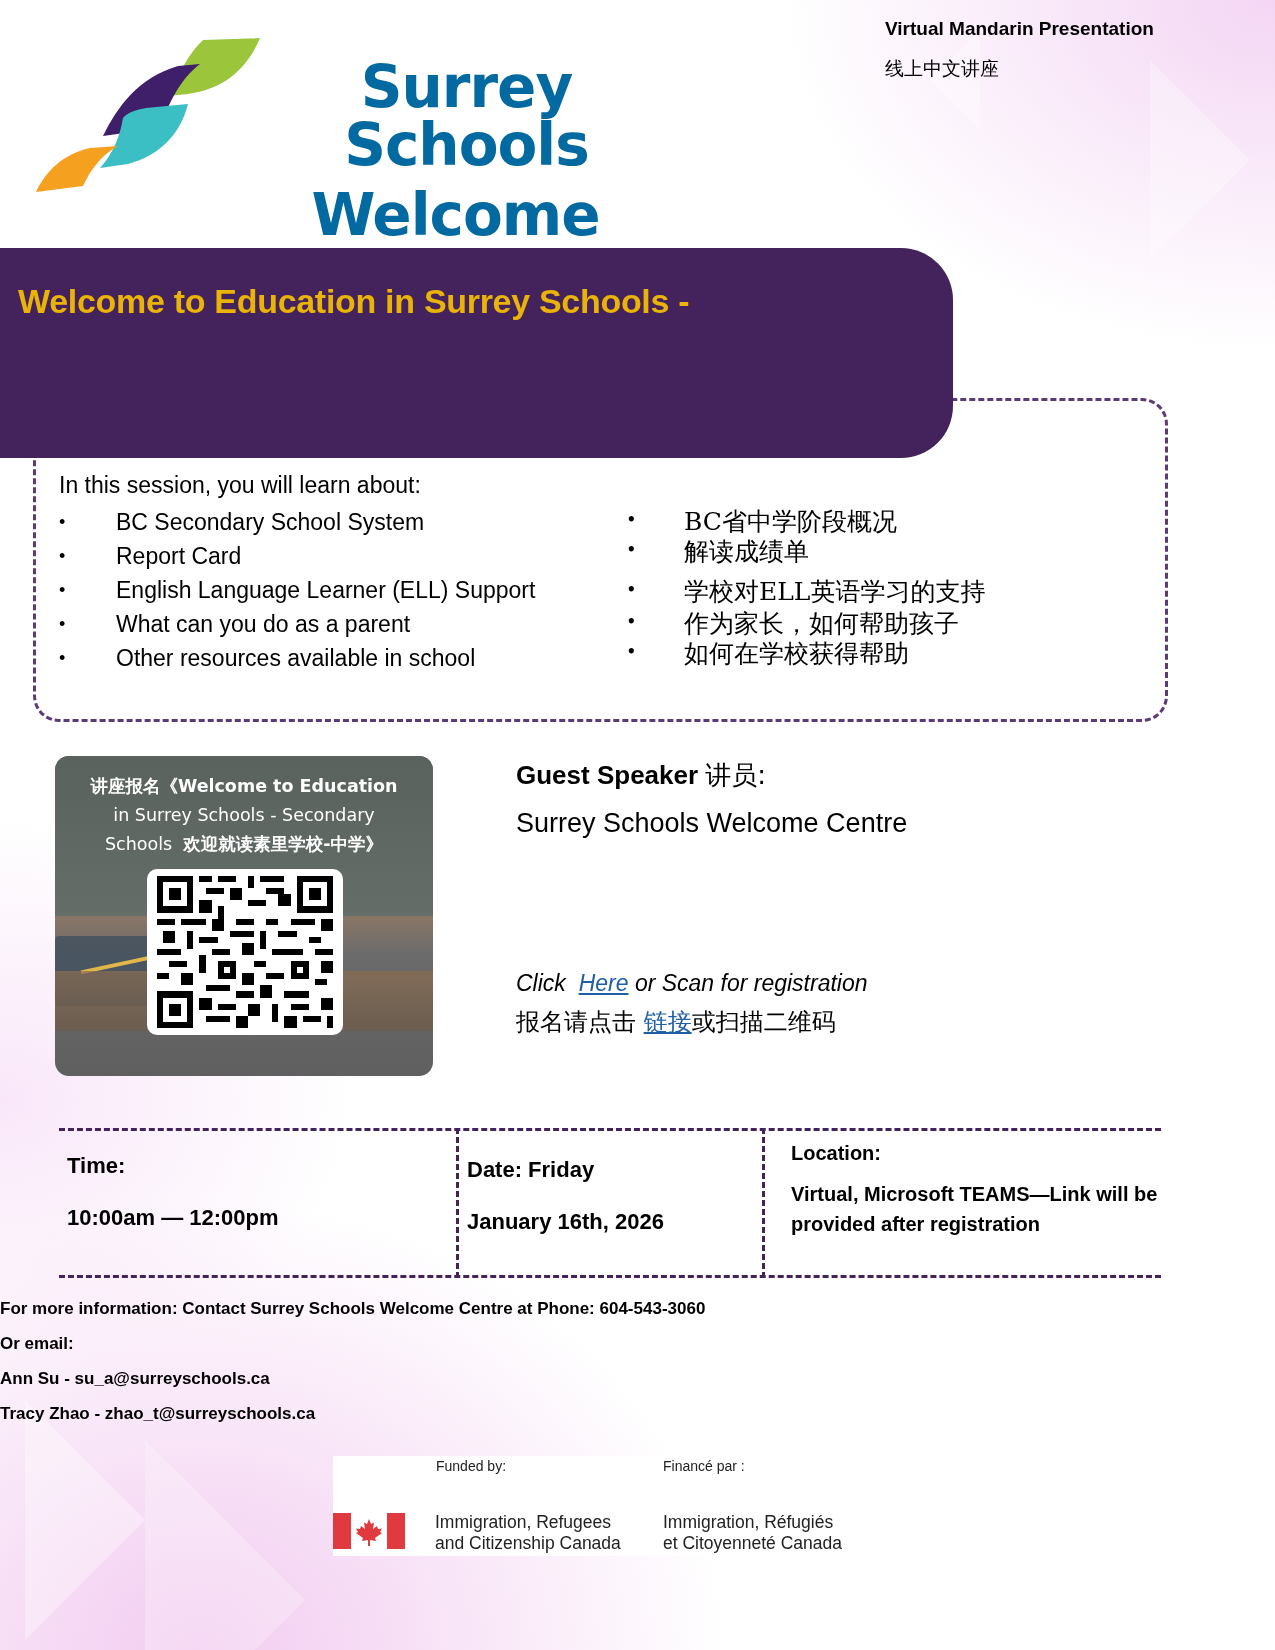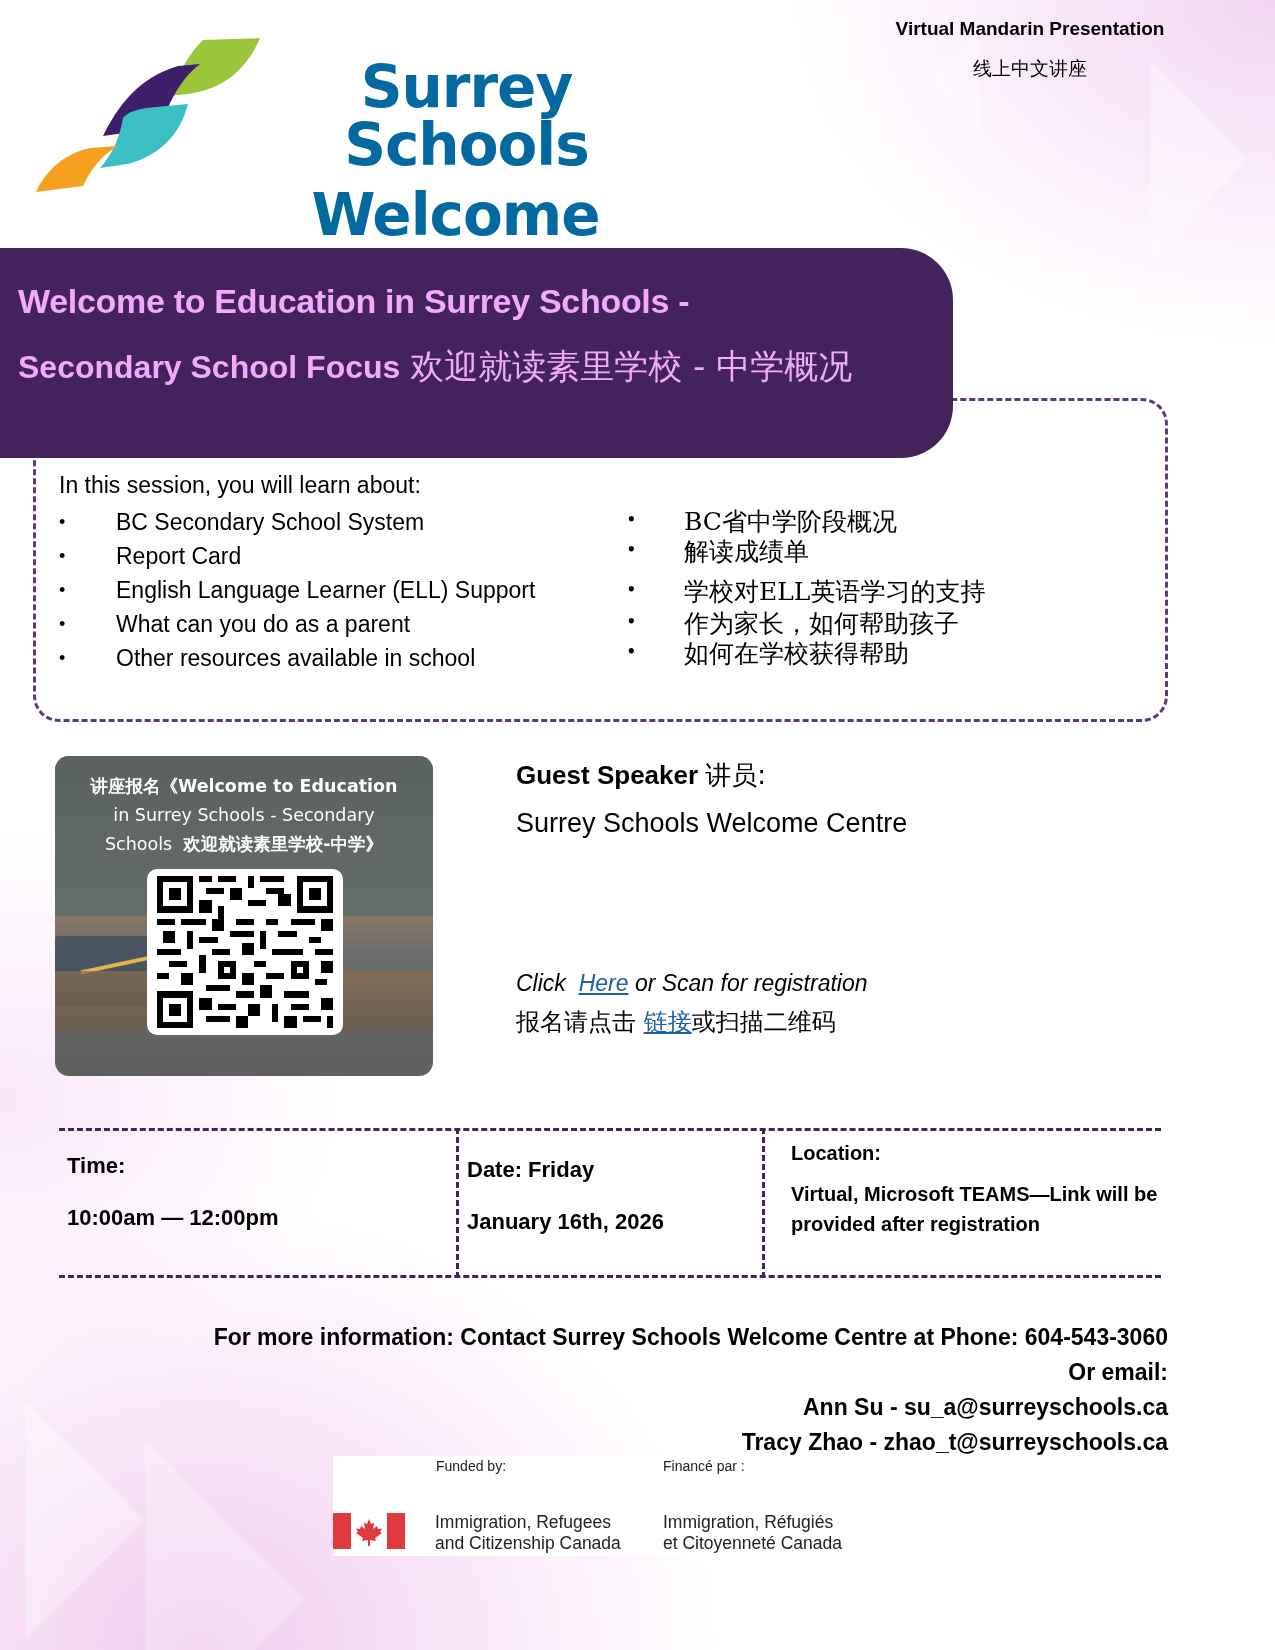--- a/index.html
+++ b/index.html
@@ -20,28 +20,28 @@
   .deco-tri3 { left: 930px; top: 30px; width: 0; height: 0; border-top: 50px solid transparent; border-bottom: 50px solid transparent; border-right: 50px solid rgba(255,255,255,0.35); }
   .deco-tri4 { left: 1150px; top: 60px; width: 0; height: 0; border-top: 100px solid transparent; border-bottom: 100px solid transparent; border-left: 100px solid rgba(255,255,255,0.3); }
 
   
   .logo { position: absolute; left: 28px; top: 36px; width: 660px; height: 170px; }
   .logo-mark { position: absolute; left: 0; top: 0; width: 240px; height: 165px; }
   .logo-text { position: absolute; left: 195px; top: 22px; font-family: "DejaVu Sans", sans-serif; font-weight: bold; color: #0369a1; line-height: 1; text-align: center; }
   .logo-line1 { font-size: 58px; letter-spacing: -1px; display: block; margin-left: 22px; }
   .logo-line2 { font-size: 58px; letter-spacing: -1px; display: block; margin-top: 12px; }
 
-  .top-right { position: absolute; right: 100px; top: 18px; text-align: center; width: 290px; }
+  .top-right { position: absolute; right: 100px; top: 18px; text-align: left; width: 290px; }
   .tr-en { font-family: "Liberation Sans", sans-serif; font-weight: bold; font-size: 19px; white-space: nowrap; }
   .tr-cn { font-family: "DejaVu Serif", serif; font-size: 19px; margin-top: 16px; }
 
   
   .banner {
     position: absolute; left: 0; top: 248px; width: 953px; height: 210px;
-    background: #44235c; border-radius: 0 52px 52px 0; color: #f0abfc;
+    background: #44235c; border-radius: 0 52px 52px 0; color: #eab308;
   }
   .banner-line1 { position: absolute; left: 18px; top: 34px; font-family: "Liberation Sans", sans-serif; font-weight: bold; font-size: 34px; letter-spacing: -0.3px; white-space: nowrap; }
   .banner-line2 { position: absolute; left: 18px; top: 96px; font-family: "Liberation Sans", sans-serif; font-weight: bold; font-size: 32px; white-space: nowrap; }
   .banner-line2 .cn { font-weight: normal; font-family: "DejaVu Sans", sans-serif; font-size: 34px; margin-left: 10px; }
 
   
   .learn-box {
     position: absolute; left: 33px; top: 398px; width: 1135px; height: 324px;
     border: 3px dashed #5b3a7a; border-radius: 26px;
   }
@@ -81,21 +81,21 @@
 
   
   .details { position: absolute; left: 59px; top: 1128px; width: 1102px; height: 150px; }
   .details .hline { position: absolute; left: 0; width: 100%; height: 0; border-top: 3px dashed #44235c; }
   .details .vline { position: absolute; top: 0; width: 0; height: 150px; border-left: 3px dashed #44235c; }
   .cell-label { font-family: "Liberation Sans", sans-serif; font-weight: bold; font-size: 22px; white-space: nowrap; position: absolute; }
   .cell-value { font-family: "Liberation Sans", sans-serif; font-weight: bold; font-size: 22px; white-space: nowrap; position: absolute; }
   .loc-value { font-family: "Liberation Sans", sans-serif; font-weight: bold; font-size: 20px; position: absolute; line-height: 30px; width: 380px; }
 
   
-  .contact { position: absolute; left: 0; top: 1320px; width: 1168px; text-align: right; font-family: "Liberation Sans", sans-serif; font-weight: bold; font-size: 23px; }
+  .contact { position: absolute; left: 0; top: 1291px; width: 1168px; text-align: left; font-family: "Liberation Sans", sans-serif; font-weight: bold; font-size: 17px; }
   .contact div { height: 35px; line-height: 35px; white-space: nowrap; }
 
   
   .funded { position: absolute; left: 333px; top: 1456px; width: 522px; height: 100px; background: #ffffff; font-family: "Liberation Sans", sans-serif; color: #222; }
   .funded .f-en-label { position: absolute; left: 103px; top: 2px; font-size: 14px; }
   .funded .f-fr-label { position: absolute; left: 330px; top: 2px; font-size: 14px; }
   .funded .f-en { position: absolute; left: 102px; top: 56px; font-size: 17.5px; line-height: 21px; }
   .funded .f-fr { position: absolute; left: 330px; top: 56px; font-size: 17.5px; line-height: 21px; }
   .flag { position: absolute; left: 0; top: 57px; width: 72px; height: 36px; }
 </style>
@@ -122,23 +122,20 @@
 
 <div class="top-right">
   <div class="tr-en">Virtual Mandarin Presentation</div>
   <div class="tr-cn">线上中文讲座</div>
 </div>
 
 <div class="learn-box"></div>
 
 <div class="banner">
   <div class="banner-line1">Welcome to Education in Surrey Schools -</div>
-  <div class="banner-line2">
-    <span>Secondary School Focus</span><span class="cn">欢迎就读素里学校 - 中学概况</span>
-  </div>
 </div>
 
 <div class="learn-intro">In this session, you will learn about:</div>
 <ul class="learn-list">
   <li><span class="bullet">•</span><span>BC Secondary School System</span></li>
   <li><span class="bullet">•</span><span>Report Card</span></li>
   <li><span class="bullet">•</span><span>English Language Learner (ELL) Support</span></li>
   <li><span class="bullet">•</span><span>What can you do as a parent</span></li>
   <li><span class="bullet">•</span><span>Other resources available in school</span></li>
 </ul>

